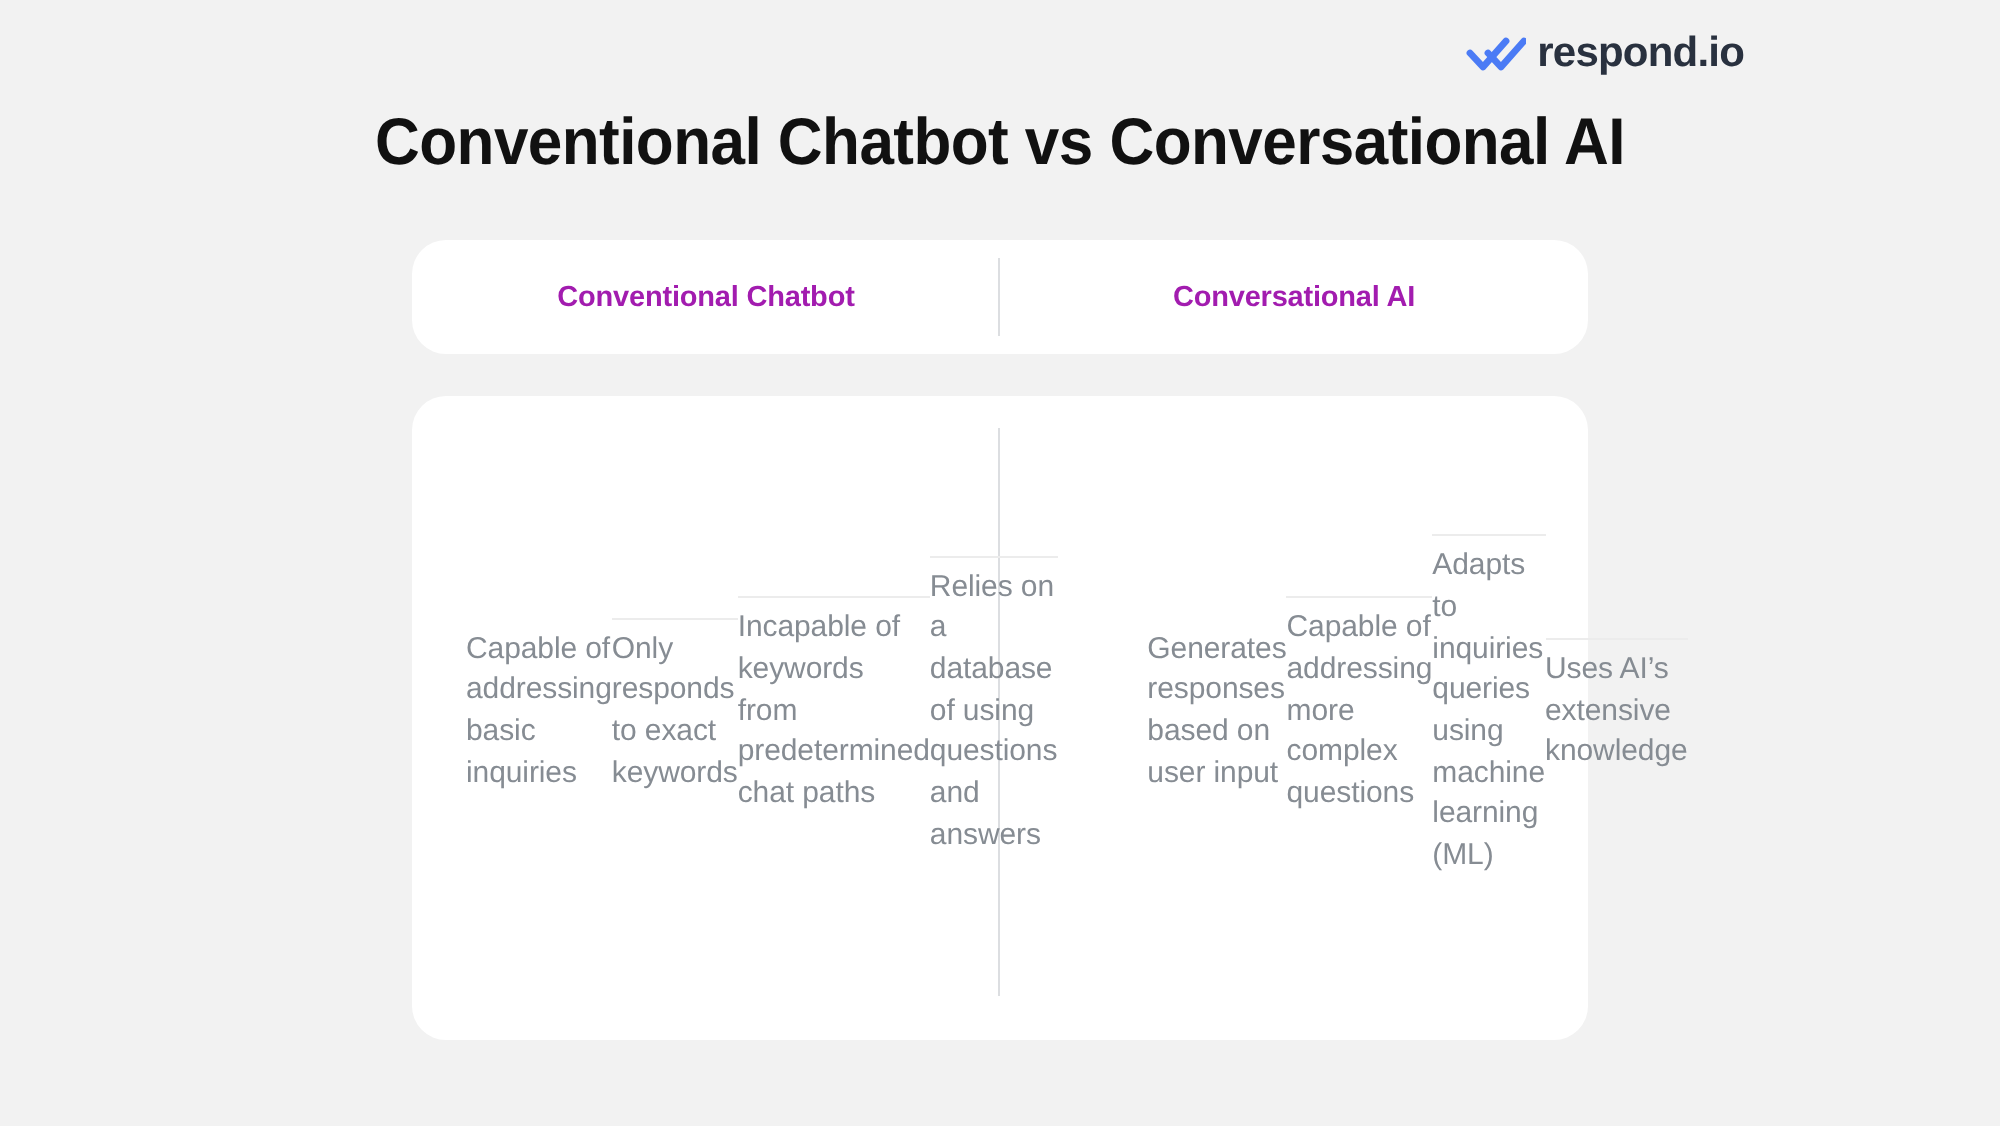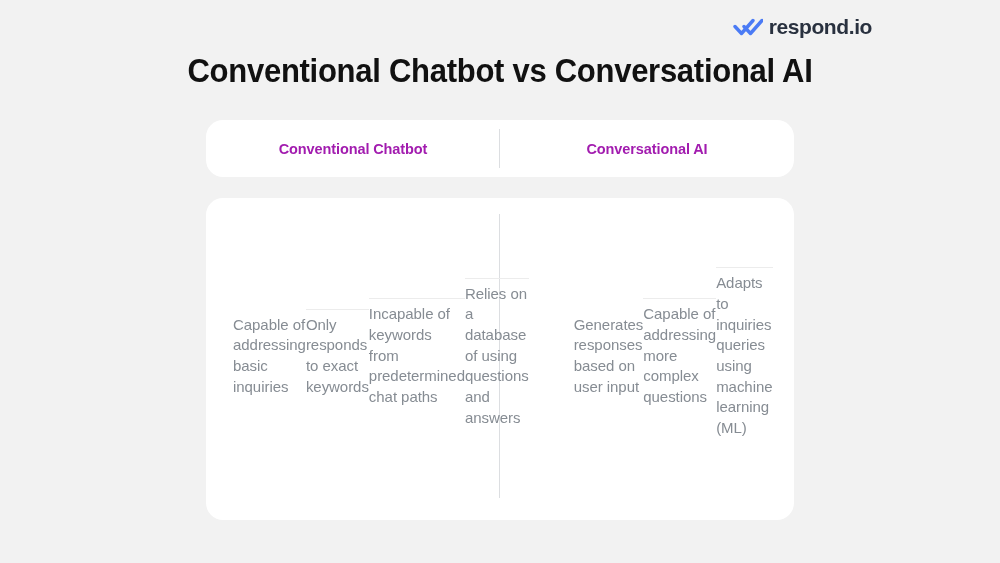--- a/index.html
+++ b/index.html
@@ -193,17 +193,20 @@
       <div class="col col-right">
         <div class="row">
           <span class="row-text">Generates responses based on user input</span>
         </div>
         <div class="row">
           <span class="row-text">Capable of addressing more complex questions</span>
         </div>
         <div class="row">
           <span class="row-text">Adapts to inquiries queries using machine learning (ML)</span>
         </div>
+        <div class="row">
+          <span class="row-text">Uses AI’s extensive knowledge</span>
+        </div>
       </div>
     </div>
 
   </div>
 </div>
 
 </body></html>

